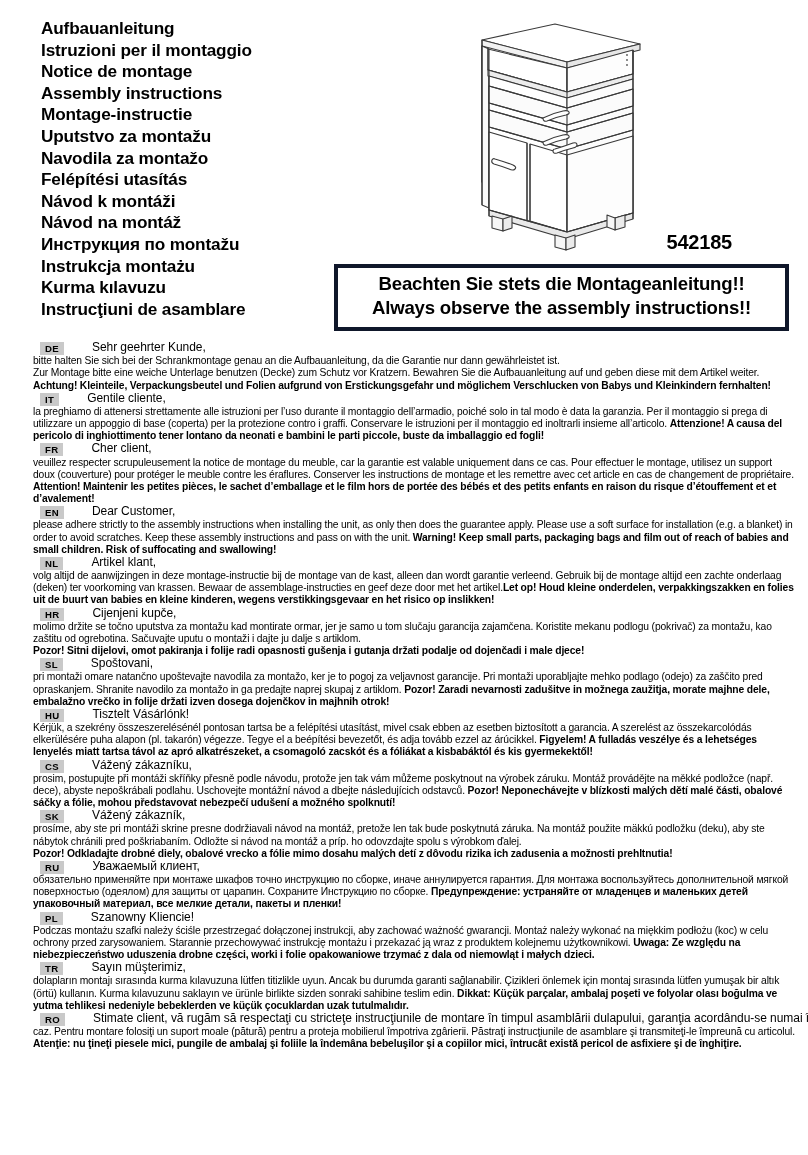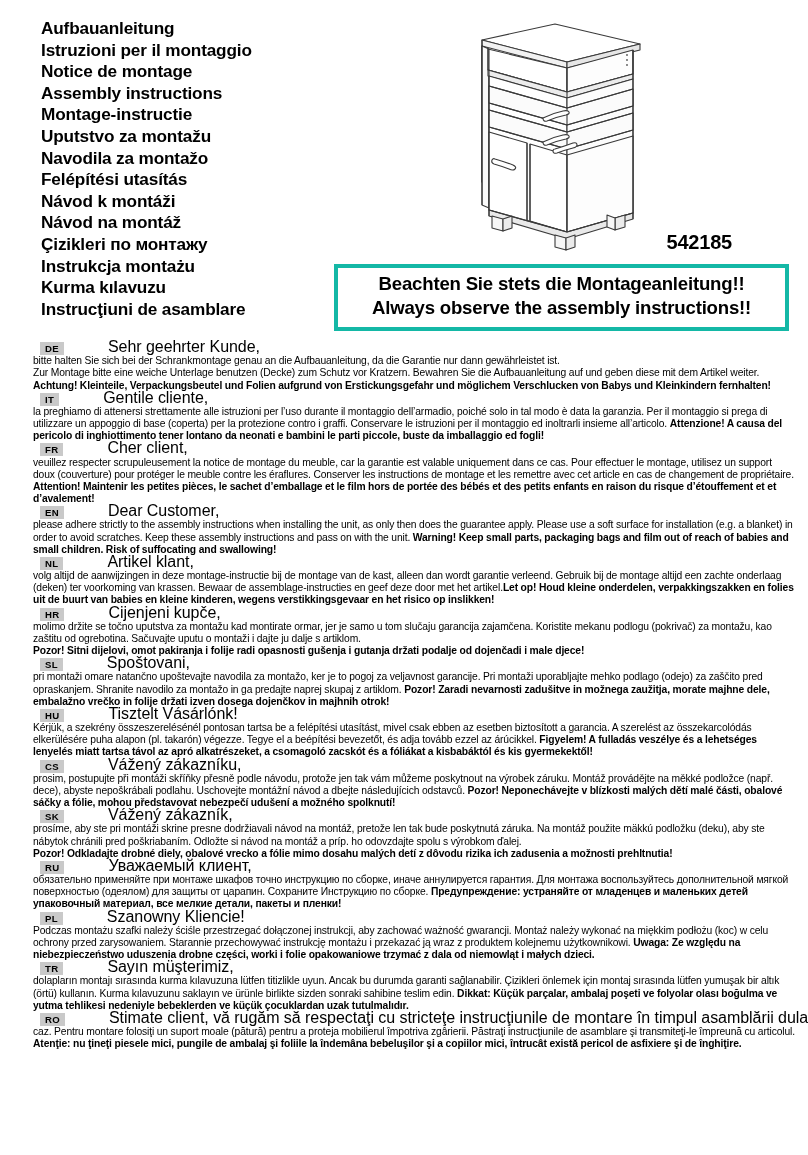--- a/index.html
+++ b/index.html
@@ -66,21 +66,21 @@
     letter-spacing: -0.2px;
   }
 
   
   .warning-box {
     position: absolute;
     top: 264px;
     left: 334px;
     width: 455px;
     box-sizing: border-box;
-    border: 4px solid #14b8a6;
+    border: 4px solid #0f172a;
     background: #ffffff;
     padding: 4px 6px 7px 6px;
     text-align: center;
   }
   .warning-box .warn-line {
     font-size: 18.6px;
     font-weight: bold;
     line-height: 24px;
     letter-spacing: -0.2px;
     white-space: nowrap;
@@ -111,23 +111,23 @@
     padding: 1px 5px 1px 5px;
     margin-left: 7px;
     margin-right: 14px;
     letter-spacing: 0.3px;
     vertical-align: top;
     position: relative;
     top: 1px;
   }
   .lang-salutation {
     display: inline-block;
-    font-size: 16px;
+    font-size: 12px;
     line-height: 12px;
-    margin-left: 30px;
+    margin-left: 14px;
     vertical-align: top;
     letter-spacing: -0.05px;
   }
   .lang-body {
     font-size: 10.3px;
     line-height: 12.15px;
     text-align: left;
     letter-spacing: -0.12px;
     word-spacing: -0.1px;
   }
@@ -167,21 +167,21 @@
         <div class="title-line">Aufbauanleitung</div>
         <div class="title-line">Istruzioni per il montaggio</div>
         <div class="title-line">Notice de montage</div>
         <div class="title-line">Assembly instructions</div>
         <div class="title-line">Montage-instructie</div>
         <div class="title-line">Uputstvo za montažu</div>
         <div class="title-line">Navodila za montažo</div>
         <div class="title-line">Felépítési utasítás</div>
         <div class="title-line">Návod k montáži</div>
         <div class="title-line">Návod na montáž</div>
-        <div class="title-line">Çizikleri по монтажу</div>
+        <div class="title-line">Инструкция по montažu</div>
         <div class="title-line">Instrukcja montażu</div>
         <div class="title-line">Kurma kılavuzu</div>
         <div class="title-line">Instrucţiuni de asamblare</div>
       </div>
 
     <div class="illustration">
       <svg width="290" height="245" viewBox="0 0 290 245" fill="none" stroke="#3a3a3a" stroke-width="1.1" stroke-linejoin="round">
 
         <polygon points="27,18 100,2 185,22 112,40" fill="#ffffff"></polygon>
         <polygon points="27,18 27,24 112,46 112,40" fill="#f2f2f2"></polygon>

